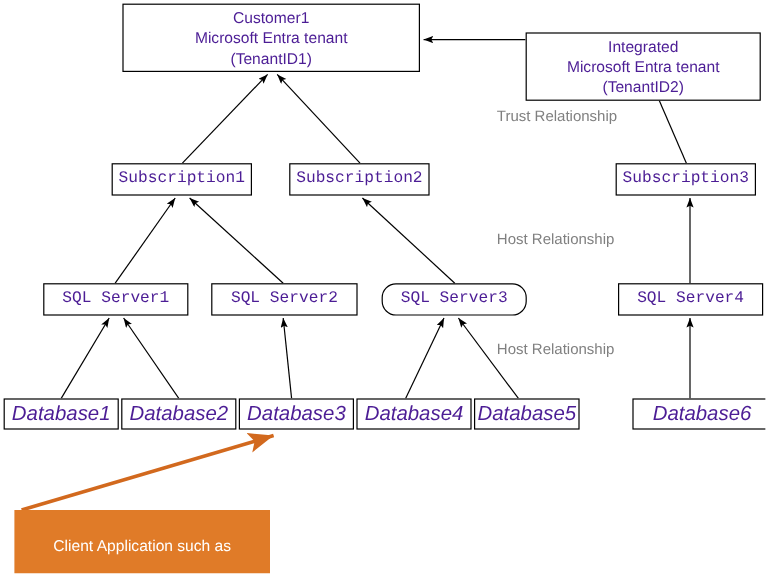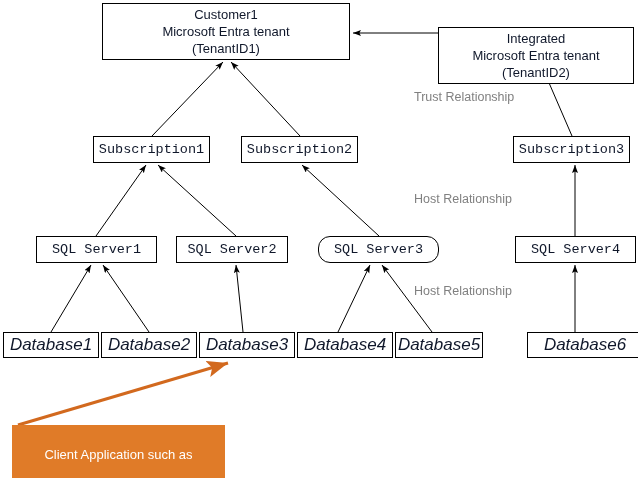--- a/index.html
+++ b/index.html
@@ -27,21 +27,21 @@
   .node {
     position: absolute;
     box-sizing: border-box;
     border: 1px solid #000000;
     background: #ffffff;
     display: flex;
     flex-direction: column;
     align-items: center;
     justify-content: center;
     text-align: center;
-    color: #0f172a;
+    color: #4c1d95;
     z-index: 2;
   }
   .node.tenant {
     font-family: "Liberation Sans", sans-serif;
     font-size: 13px;
     line-height: 17px;
   }
   .node.mono {
     font-family: "Liberation Mono", monospace;
     font-size: 13.5px;
@@ -138,21 +138,21 @@
       </div>
       <div class="node mono" style="left: 241px; top: 136px; width: 117px; height: 27px;">
         <span class="line">Subscription2</span>
       </div>
       <div class="node mono" style="left: 513px; top: 136px; width: 117px; height: 27px;">
         <span class="line">Subscription3</span>
       </div>
       <div class="node mono" style="left: 36px; top: 236px; width: 121px; height: 27px;">
         <span class="line">SQL Server1</span>
       </div>
-      <div class="node mono" style="left: 176px; top: 236px; width: 112px; height: 27px;">
+      <div class="node mono" style="left: 176px; top: 236px; width: 122px; height: 27px;">
         <span class="line">SQL Server2</span>
       </div>
       <div class="node mono" style="left: 318px; top: 236px; width: 121px; height: 27px; border-radius: 12px;">
         <span class="line">SQL Server3</span>
       </div>
       <div class="node mono" style="left: 515px; top: 236px; width: 121px; height: 27px;">
         <span class="line">SQL Server4</span>
       </div>
       <div class="node dbnode" style="left: 3px; top: 332px; width: 96px; height: 26px;">
         <span class="line">Database1</span>

